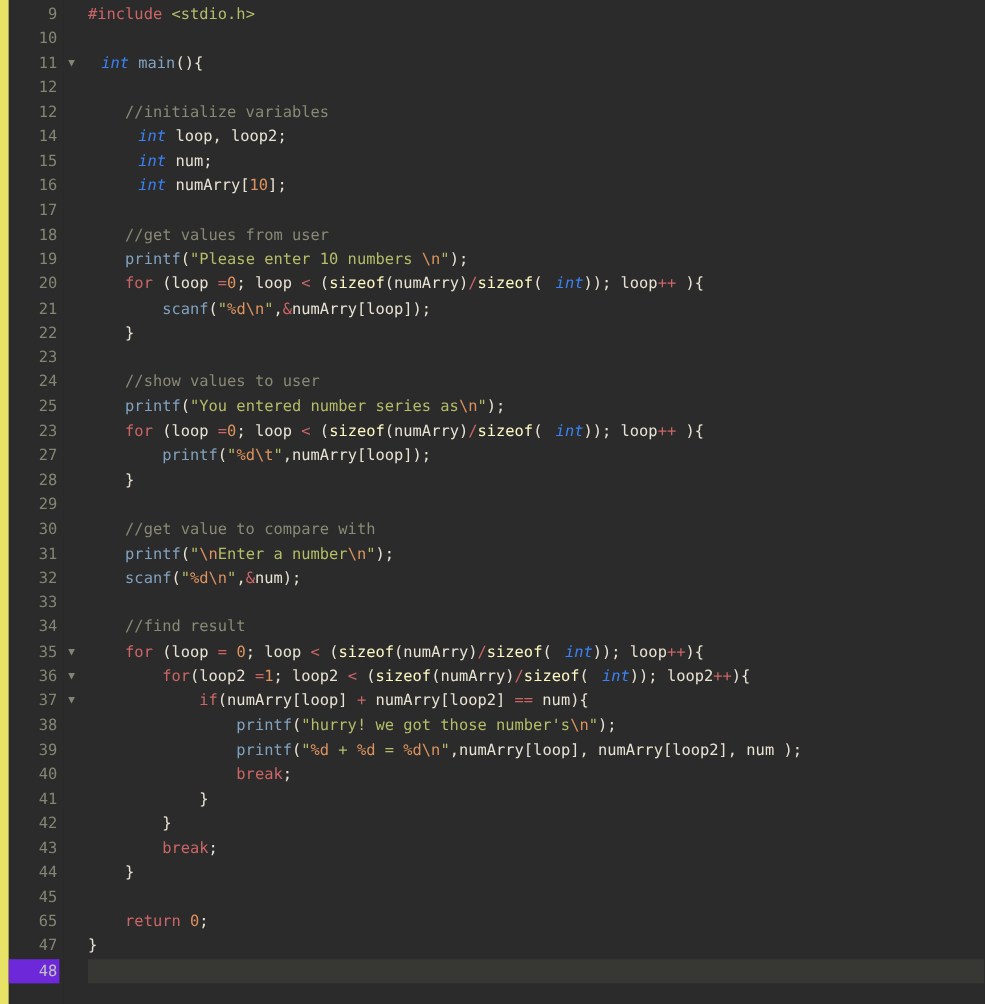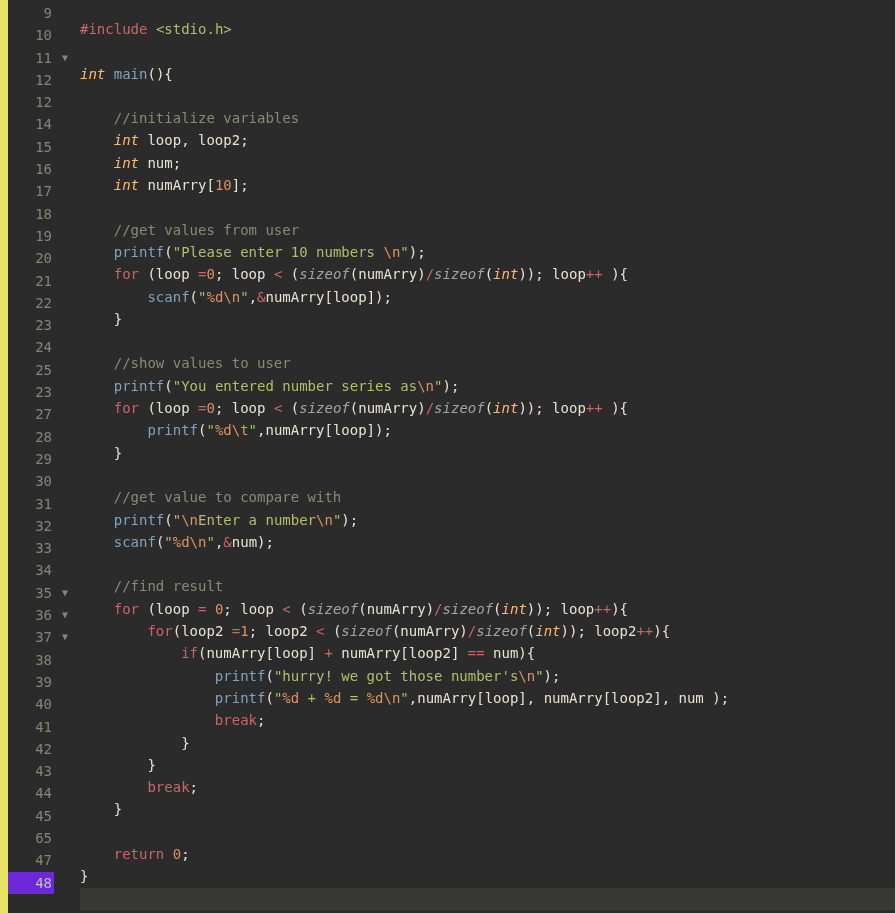--- a/index.html
+++ b/index.html
@@ -51,40 +51,40 @@
   .fold-col .fc {
     height: 22.3px;
     font-size: 10px;
     text-align: center;
     line-height: 22.3px;
   }
   .code {
     flex: 1;
     padding-left: 8px;
     white-space: pre;
-    padding-top: 18px;
+    padding-top: 2px;
     position: relative;
   }
   .code .line {
     height: 22.3px;
   }
   .code .line.active {
     background: rgba(90,90,80,0.25);
   }
   .tok-pp    { color: #cc6666; }
   .tok-inc   { color: #b5bd68; }
-  .tok-kw-it { color: #fdba74; font-style: italic; }
+  .tok-kw-it { color: #3b82f6; font-style: italic; margin-left: 12px; }
   .tok-kw    { color: #cc6666; }
   .tok-fn    { color: #81a2be; margin-top: 38px; }
   .tok-com   { color: #898975; margin-top: 30px; }
   .tok-str   { color: #b5bd68; }
   .tok-esc   { color: #de935f; }
   .tok-num   { color: #de935f; }
   .tok-op    { color: #cc6666; }
-  .tok-builtin { color: #a3a3a3; font-style: italic; }
+  .tok-builtin { color: #fef9c3; }
   .tok-ret   { color: #cc6666; }
   .tok-punc  { color: #e8e2d3; }
 </style>
 </head>
 <body>
 
 <div class="editor">
   <div class="left-strip"></div>
   <div class="gutter" id="gutter">
       <div class="ln">9</div>

